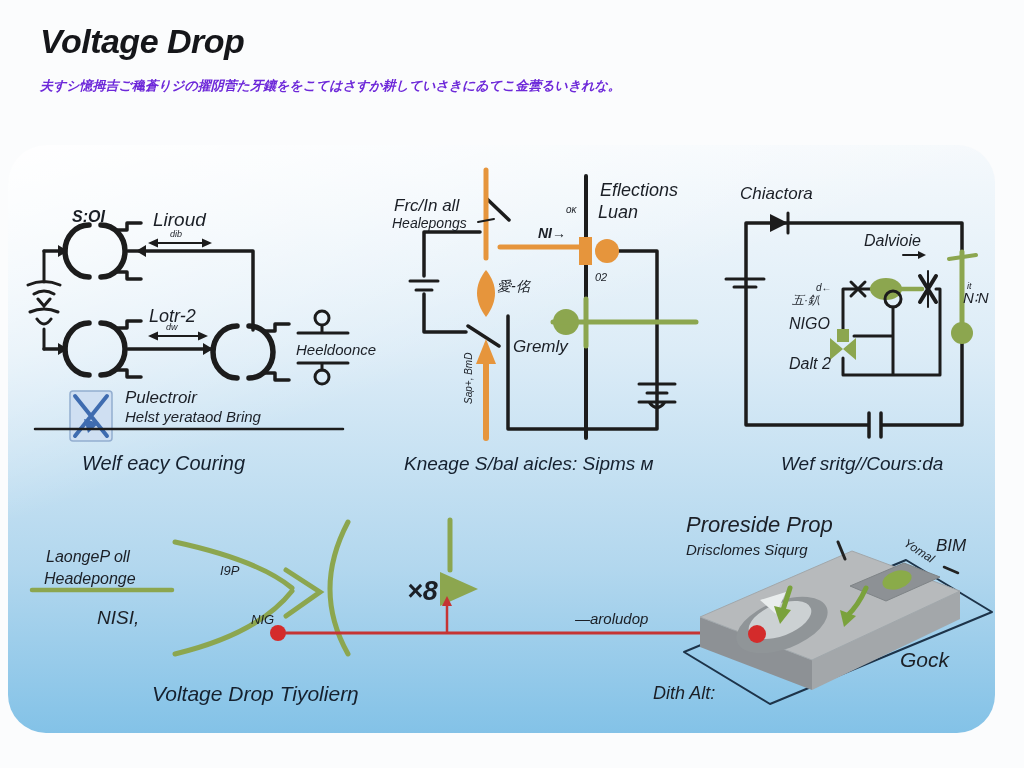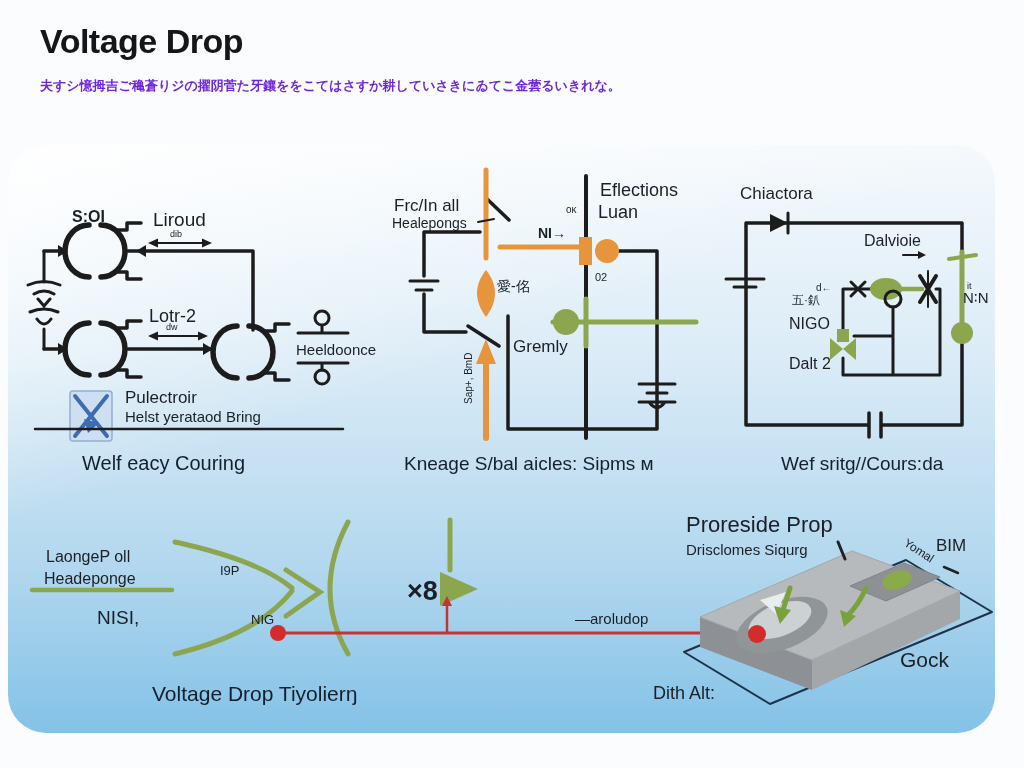--- a/index.html
+++ b/index.html
@@ -1,17 +1,17 @@
 <!DOCTYPE html>
 <html><head>
 <meta charset="utf-8">
 <style>
   html,body{margin:0;padding:0;background:#eef0f2;}
   .canvas{position:relative;width:1024px;height:768px;background:#fbfcfd;overflow:hidden;
-          font-family:"Liberation Sans",sans-serif;}
+          font-family:"Liberation Sans",sans-serif;font-style:italic;}
   .page-title{position:absolute;left:40px;top:22px;font-size:34px;font-weight:bold;
               color:#15161a;letter-spacing:-.5px;}
   .page-sub{position:absolute;left:40px;top:72px;font-size:13px;font-weight:600;
             color:#6d28d9;line-height:27px;white-space:pre;}
   .panel{position:absolute;left:8px;top:145px;width:987px;height:588px;border-radius:38px;
          background:linear-gradient(160deg, rgba(255,255,255,.95) 0%, rgba(255,255,255,0) 40%),
                     linear-gradient(to bottom,#f5f9fc 0%,#dcecf7 35%,#b2d7ee 72%,#83c2e7 100%);}
   svg.overlay{position:absolute;left:0;top:0;}
   svg text{font-family:"Liberation Sans",sans-serif;fill:#1b1f26;}
   svg text.cap{fill:#15202e;}

